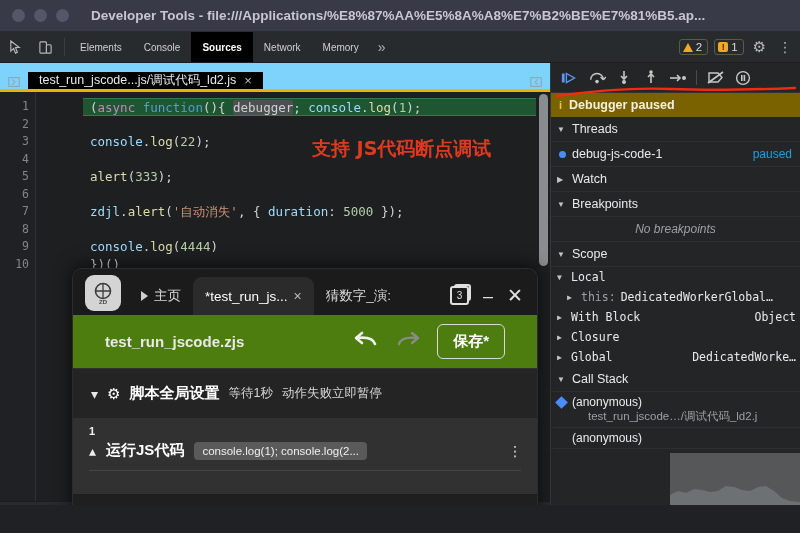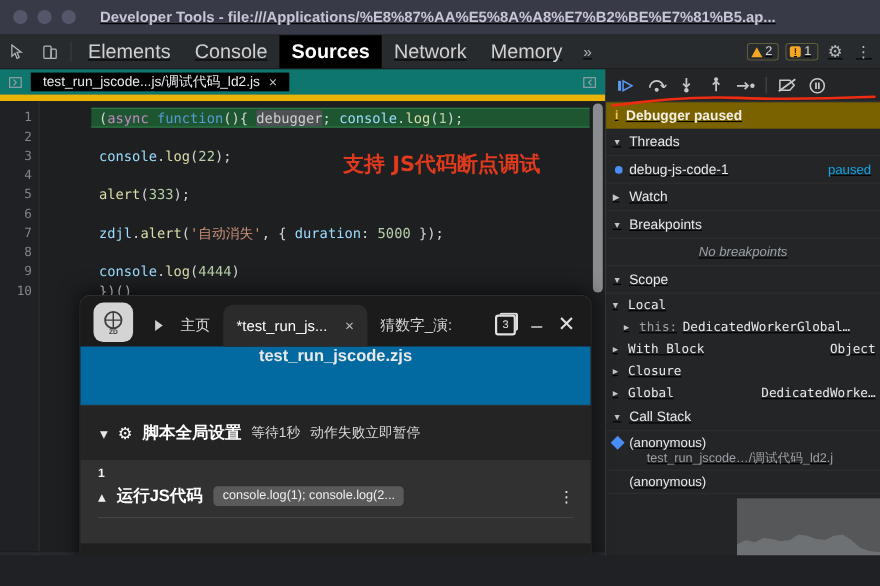--- a/index.html
+++ b/index.html
@@ -2,21 +2,21 @@
 <html><head>
 <meta charset="utf-8">
 <style>
   * { box-sizing: border-box; margin: 0; padding: 0; }
   html, body {
     width: 800px; height: 533px;
     background: #202124;
     font-family: "Liberation Sans", sans-serif;
     overflow: hidden;
   }
-  #app { position: relative; width: 800px; height: 505px; overflow: hidden; text-decoration: underline; }
+  #app { position: relative; width: 800px; height: 505px; overflow: hidden; }
 
   
   .titlebar {
     height: 32px; background: #393a47;
     display: flex; align-items: center; gap: 0;
     border-bottom: 1px solid #2a2b35;
   }
   .lights { display: flex; gap: 9px; padding-left: 12px; }
   .light { width: 13px; height: 13px; border-radius: 50%; background: #56566a; }
   .title-text {
@@ -31,21 +31,21 @@
     display: flex; align-items: stretch;
     border-bottom: 1px solid #1b1d1e;
   }
   .dt-iconbtn {
     width: 30px; display: flex; align-items: center; justify-content: center;
     color: #b6b8ba;
   }
   .dt-sep { width: 1px; background: #3b3e40; margin: 6px 4px; }
   .dt-tab {
     display: flex; align-items: center; padding: 0 11px;
-    color: #cfd0d1; font-size: 18px; white-space: nowrap;
+    color: #cfd0d1; font-size: 10px; white-space: nowrap;
   }
   .dt-tab.active { background: #000000; color: #ffffff; font-weight: bold; }
   .dt-more { display: flex; align-items: center; padding: 0 8px; color: #aeb0b2; font-size: 14px; }
   .dt-right { margin-left: auto; display: flex; align-items: center; padding-right: 4px; gap: 6px; }
   .badge {
     display: flex; align-items: center; gap: 3px;
     border: 1px solid #5c5c3a; border-radius: 3px;
     padding: 1px 5px 1px 3px; font-size: 11.5px; color: #d8d8d8;
   }
   .badge .tri {
@@ -60,22 +60,22 @@
   .gear-ic { color: #b6b8ba; font-size: 15px; padding: 0 3px; }
   .kebab-ic { color: #b6b8ba; font-size: 14px; letter-spacing: 1px; padding: 0 3px; }
 
   
   .split { display: flex; height: 470px; }
   .left { width: 550px; position: relative; background: #202124; }
   .right { width: 250px; background: #242526; border-left: 1px solid #343638; position: relative; }
 
   
   .filetabs {
-    height: 29px; background: #0f766e; display: flex; align-items: center;
-    border-bottom: 6px solid #eab308;
+    height: 29px; background: #7dd3fc; display: flex; align-items: flex-end;
+    border-bottom: 3px solid #eab308;
   }
   .ft-nav { width: 28px; display: flex; align-items: center; justify-content: center; color: #9aa0a6; }
   .ft-tab {
     display: flex; align-items: center; gap: 8px; padding: 0 11px;
     background: #000; color: #e8eaed; font-size: 12.5px; white-space: nowrap;
   }
   .ft-x { color: #bdc1c6; font-size: 13px; }
   .ft-spacer { flex: 1; }
 
   
@@ -185,21 +185,21 @@
     box-shadow: 0 -2px 18px rgba(0,0,0,.65);
     overflow: hidden; border: 1px solid #2c2c2c; border-bottom: none;
   }
   .ov-tabbar { height: 46px; background: #1b1b1b; display: flex; align-items: flex-end; }
   .ov-logo {
     width: 36px; height: 36px; margin: 0 8px 4px 12px; border-radius: 9px;
     background: #d4d4d4; display: flex; align-items: center; justify-content: center;
     color: #333; font-size: 9px; font-weight: bold;
   }
   .ov-tab {
-    display: flex; align-items: center; gap: 16px; height: 38px; padding: 0 12px;
+    display: flex; align-items: center; gap: 6px; height: 38px; padding: 0 12px;
     color: #d8d8d8; font-size: 13.5px; white-space: nowrap;
   }
   .ov-tab.active { background: #2b2b2b; border-radius: 9px 9px 0 0; color: #fff; }
   .ov-tab .tx { color: #b9b9b9; font-size: 14px; }
   .play-tri {
     width: 0; height: 0; border-top: 5px solid transparent;
     border-bottom: 5px solid transparent; border-left: 7px solid #cfcfcf;
   }
   .ov-wctl { margin-left: auto; display: flex; align-items: center; gap: 14px; padding: 0 14px 10px 8px; }
   .ov-stack {
@@ -209,21 +209,21 @@
   }
   .ov-stack::before {
     content: ""; position: absolute; top: -4px; right: -4px; width: 15px; height: 15px;
     border: 2px solid #e0e0e0; border-radius: 3px; border-left: none; border-bottom: none;
   }
   .ov-min { color: #e0e0e0; font-size: 18px; line-height: 10px; }
   .ov-close { color: #e0e0e0; font-size: 19px; line-height: 14px; }
 
   .ov-filebar {
     height: 54px; display: flex; align-items: center; padding: 0 32px;
-    background: #0369a1; border-bottom: 1px solid #313131; flex-direction: column;
+    background: #4d7c0f; border-bottom: 1px solid #313131;
   }
   .ov-filename { color: #e9e9e9; font-size: 15px; font-weight: bold; }
   .ov-toolgrp { margin-left: auto; display: flex; align-items: center; gap: 16px; }
   .ov-undo { color: #f0f0f0; font-size: 20px; }
   .ov-redo { color: #8a8a8a; font-size: 20px; }
   .ov-save {
     border: 1px solid #d9d9d9; border-radius: 6px; padding: 7px 15px;
     color: #fff; font-size: 15px; font-weight: bold; background: transparent;
   }
 
@@ -527,20 +527,35 @@
         <div class="ov-stack">
           <span>3</span>
         </div>
         <div class="ov-min">–</div>
         <div class="ov-close">✕</div>
       </div>
     </div>
 
     <div class="ov-filebar">
       <span class="ov-filename">test_run_jscode.zjs</span>
+      <div class="ov-toolgrp">
+        <span class="ov-undo">
+          <svg width="26" height="18" viewBox="0 0 26 18">
+              <path d="M9 3 L3 8 L9 13" fill="none" stroke="#f0f0f0" stroke-width="2.6" stroke-linecap="round" stroke-linejoin="round"></path>
+              <path d="M3.5 8 C 12 7 20 8 22 14" fill="none" stroke="#f0f0f0" stroke-width="2.6" stroke-linecap="round"></path>
+            </svg>
+        </span>
+        <span class="ov-redo">
+          <svg width="26" height="18" viewBox="0 0 26 18">
+              <path d="M17 3 L23 8 L17 13" fill="none" stroke="#8a8a8a" stroke-width="2.4" stroke-linecap="round" stroke-linejoin="round"></path>
+              <path d="M22.5 8 C 14 7 6 8 4 14" fill="none" stroke="#8a8a8a" stroke-width="2.4" stroke-linecap="round"></path>
+            </svg>
+        </span>
+        <span class="ov-save">保存*</span>
+      </div>
     </div>
 
     <div class="ov-setrow">
       <span class="chev-d">▾</span>
       <span class="gear-w">⚙</span>
       <span class="ov-settitle">脚本全局设置</span>
       <span class="ov-setmeta">等待1秒</span>
       <span class="ov-setmeta">动作失败立即暂停</span>
     </div>
 

